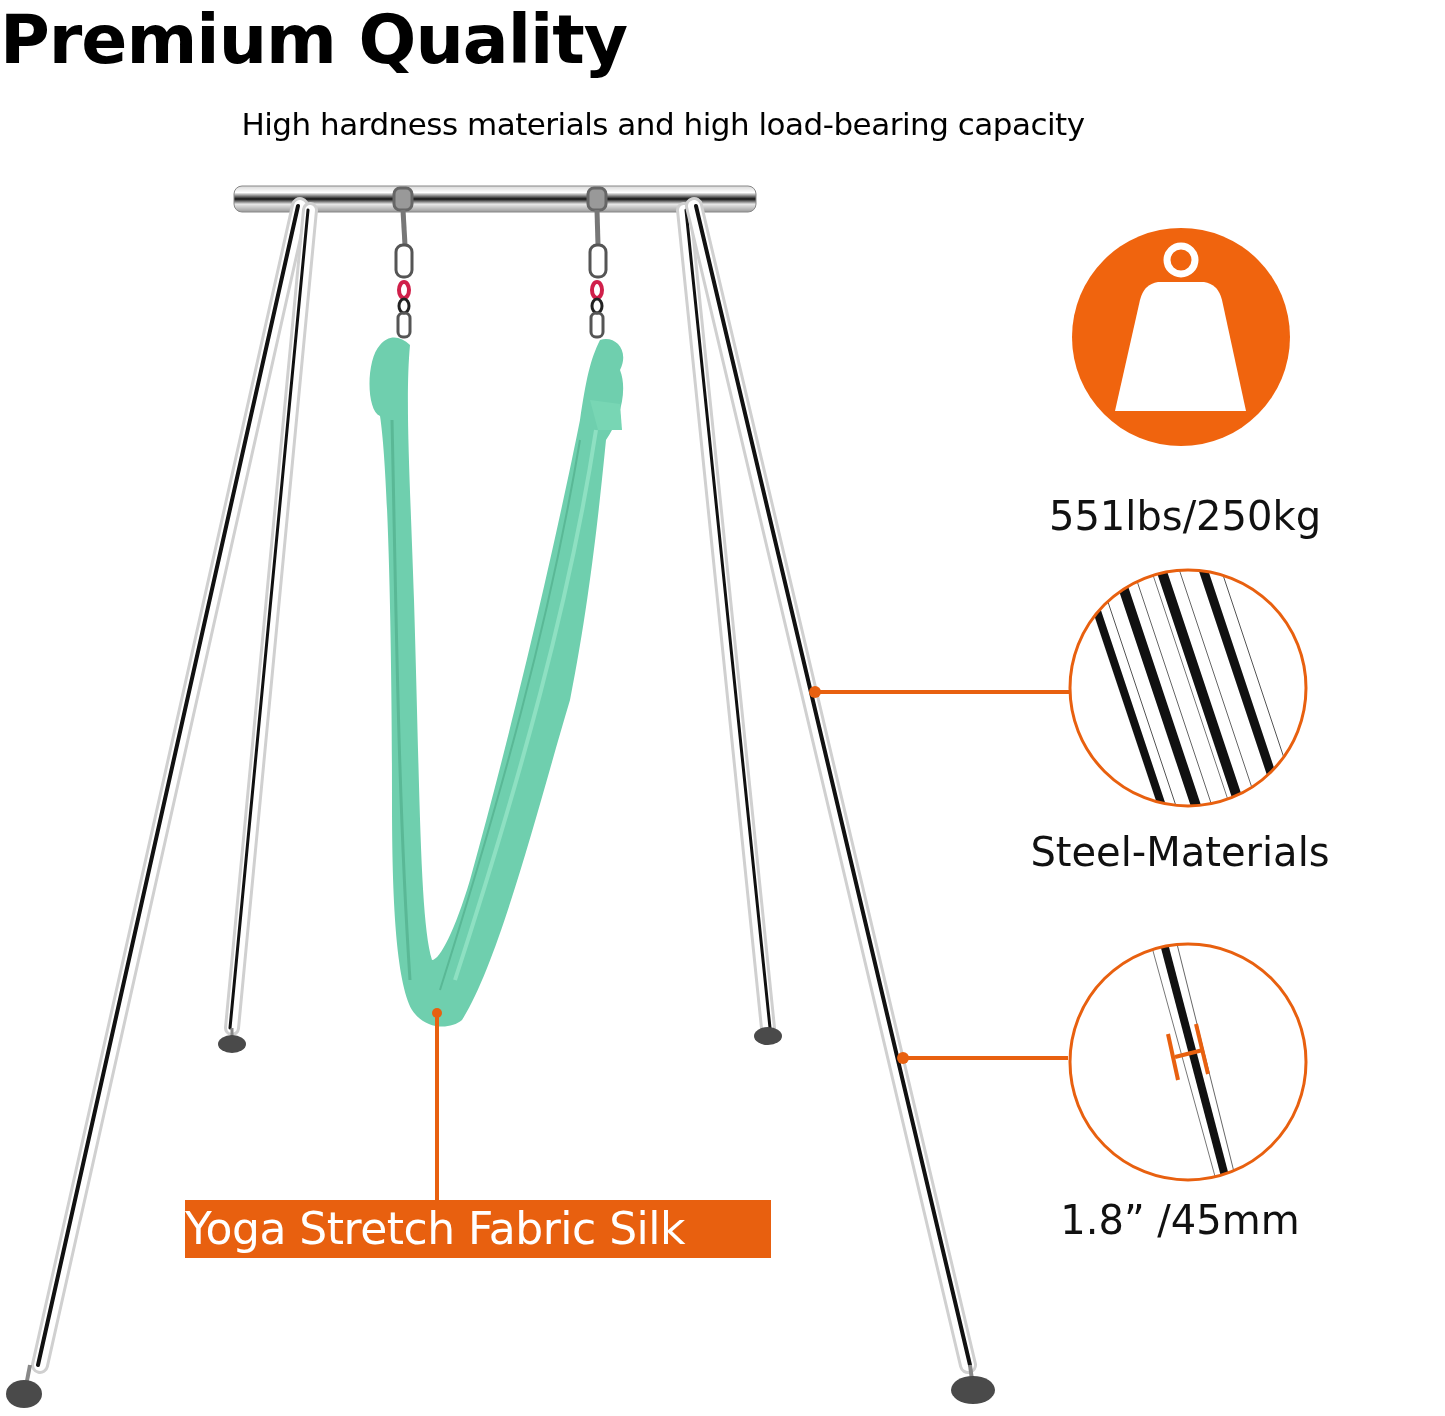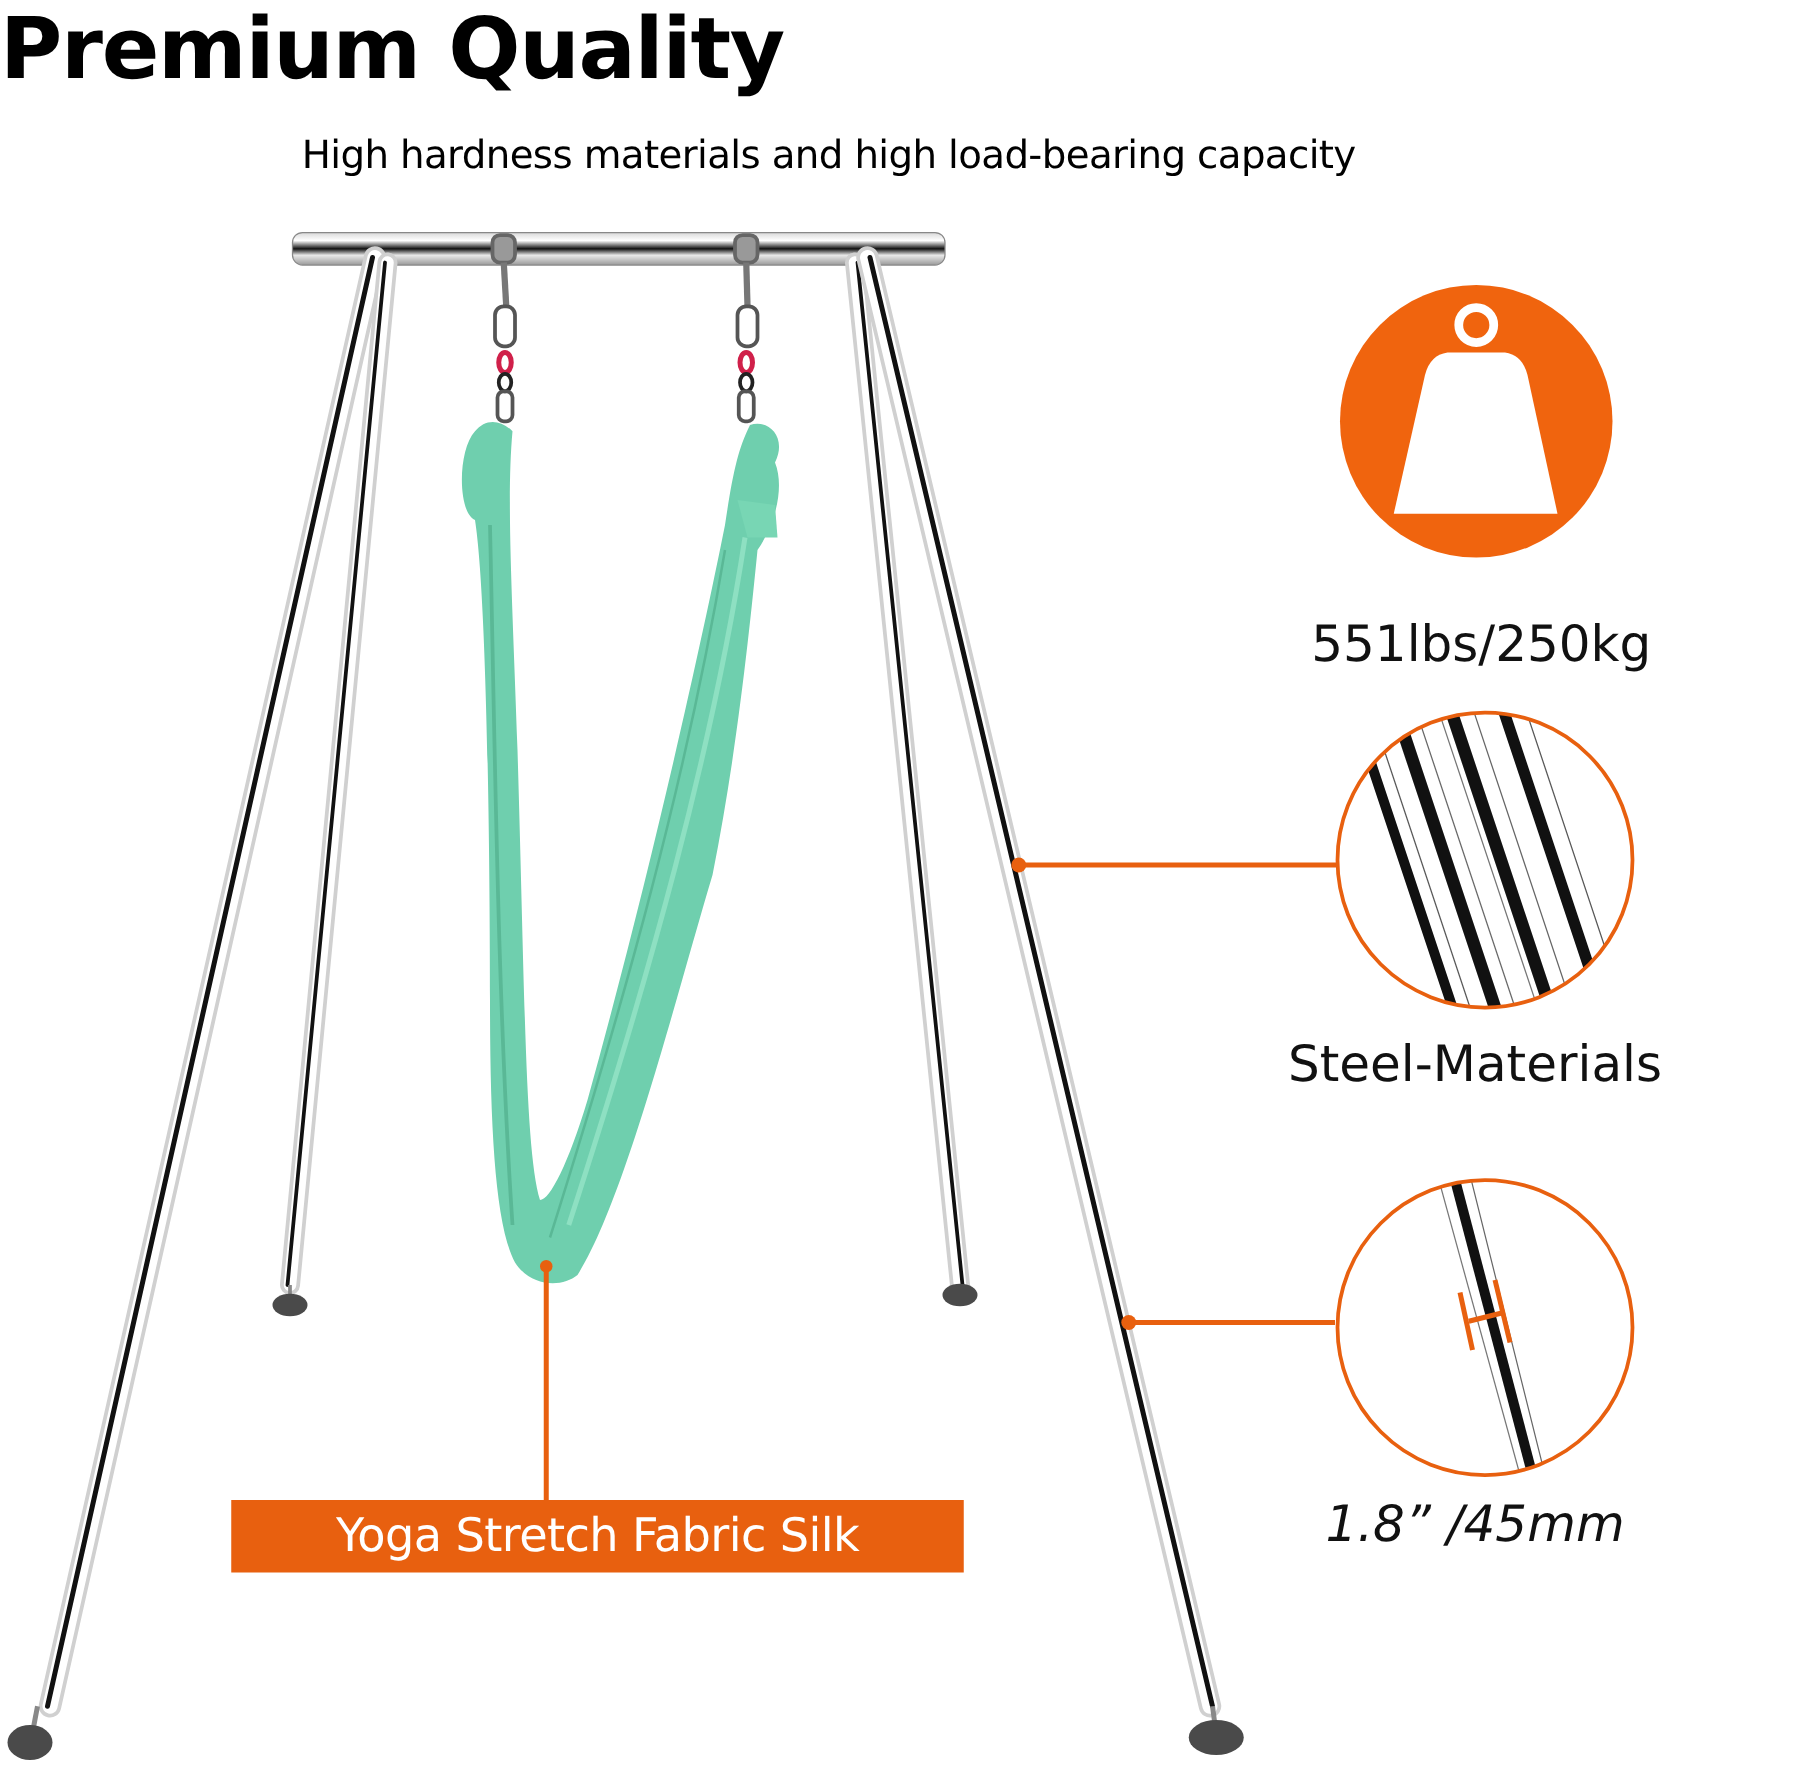--- a/index.html
+++ b/index.html
@@ -3,22 +3,22 @@
 <meta charset="utf-8">
 <style>
   html, body { margin:0; padding:0; background:#ffffff; }
   body { width:1445px; height:1416px; position:relative; overflow:hidden; font-family:"DejaVu Sans", sans-serif; color:#000; }
   .title { position:absolute; left:0; top:0; width:1445px; font-size:68px; font-weight:bold; line-height:80px; letter-spacing:-1px; }
   .subtitle { position:absolute; left:0; top:92px; width:1326px; text-align:center; font-size:31px; line-height:64px; letter-spacing:-0.5px; }
   svg.scene { position:absolute; left:0; top:0; }
   .lbl { position:absolute; text-align:center; font-size:40px; line-height:48px; color:#111; }
   .lbl-weight { left:1020px; top:492px; width:330px; }
   .lbl-steel { left:990px; top:828px; width:380px; }
-  .lbl-diam { left:1030px; top:1196px; width:300px;font-style:italic; }
-  .silk-tag { position:absolute; left:185px; top:1200px; width:586px; height:58px; background:#e8600f; color:#fff; font-size:37px; line-height:58px; text-align:center; letter-spacing:-0.5px; }
+  .lbl-diam { left:1030px; top:1196px; width:300px; }
+  .silk-tag { position:absolute; left:185px; top:1200px; width:586px; height:58px; background:#e8600f; color:#fff; font-size:44px; line-height:58px; text-align:left; letter-spacing:-0.5px; }
 </style>
 </head>
 <body>
 
 <div class="title">Premium Quality</div>
 <div class="subtitle">High hardness materials and high load-bearing capacity</div>
 
 <svg class="scene" width="1445" height="1416" viewBox="0 0 1445 1416">
   <defs>
     <linearGradient id="tubeH" x1="0" y1="0" x2="0" y2="1">

